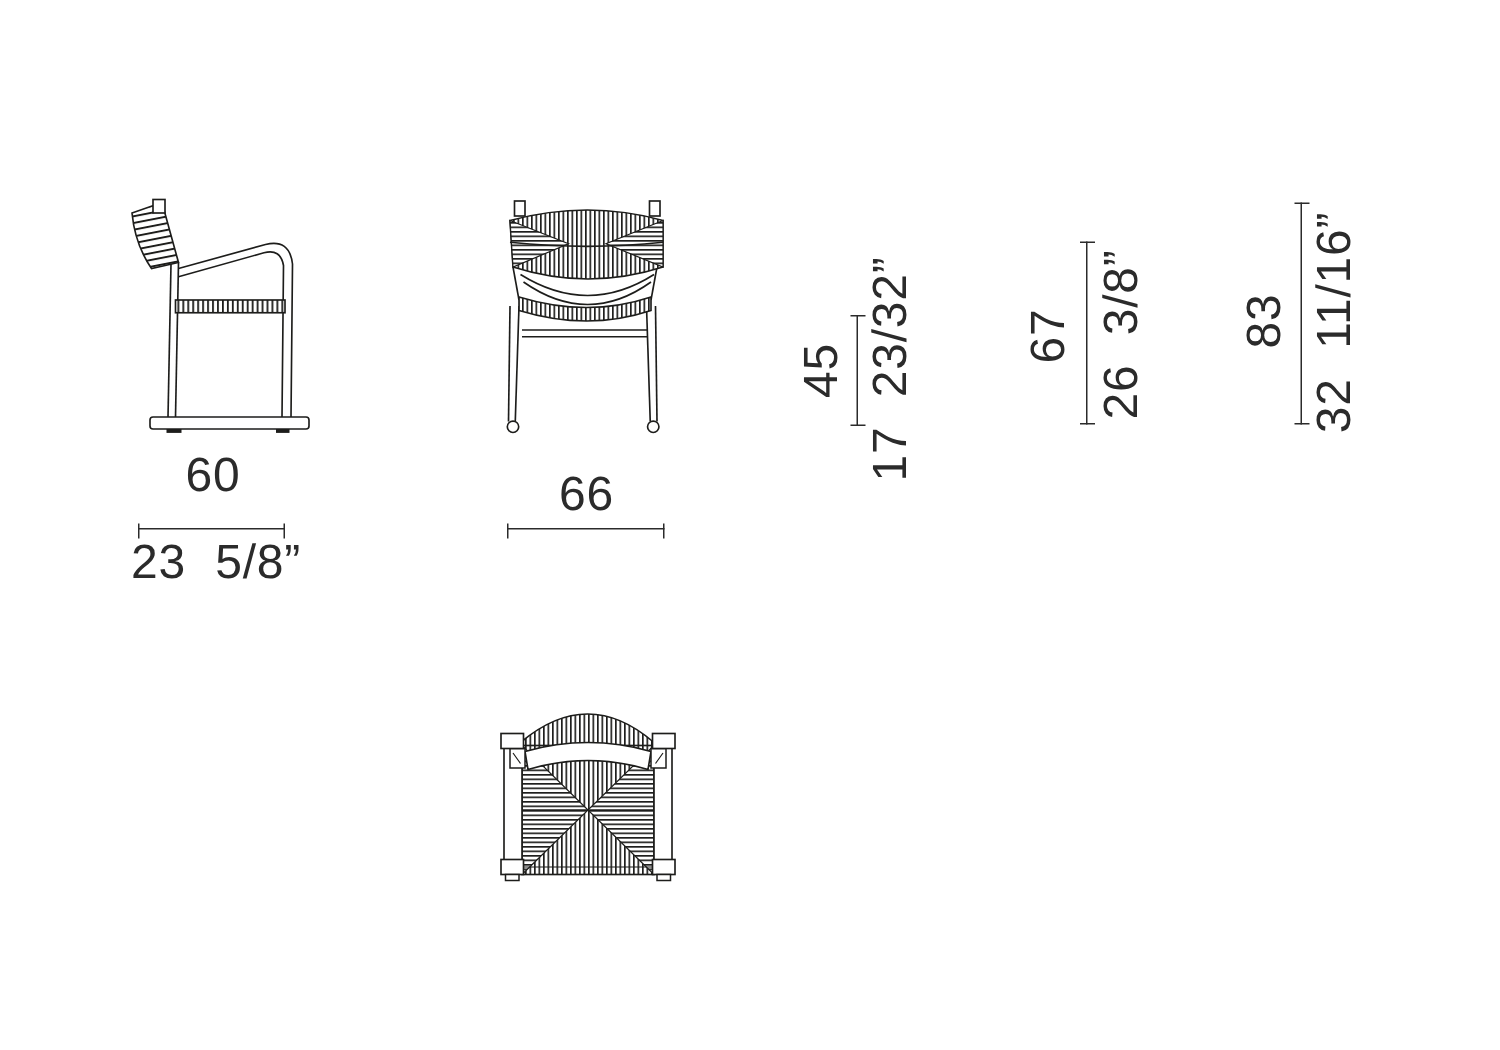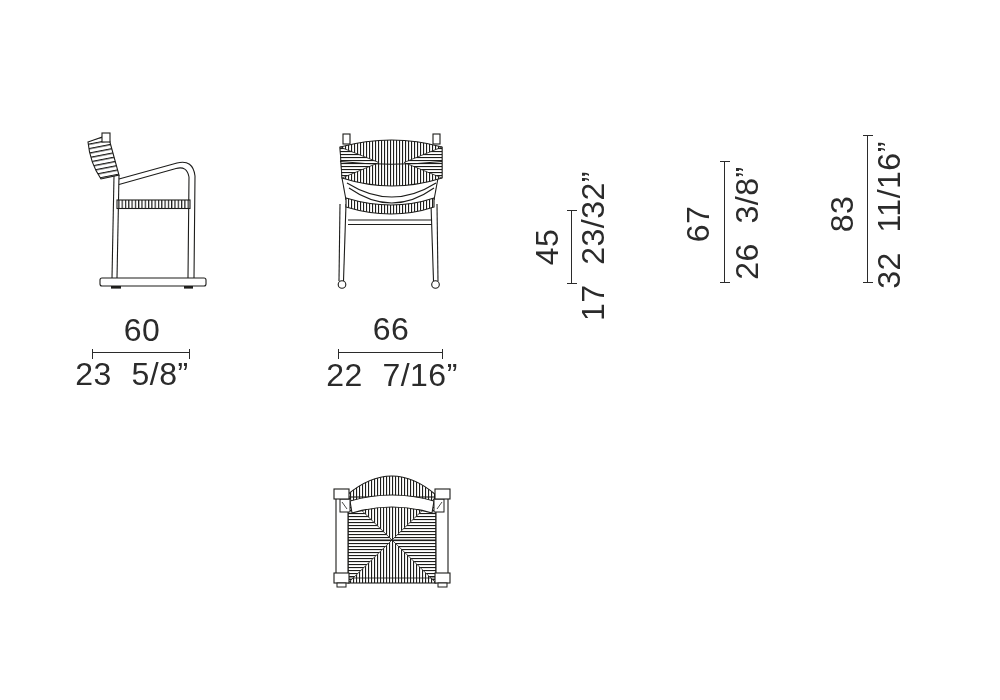--- a/index.html
+++ b/index.html
@@ -148,27 +148,26 @@
     <path d="M10,40 L15,47 M110,40 L105,47" fill="none" stroke="#1d1d1b" stroke-width="0.8"></path>
 
     <rect x="2" y="27" width="15" height="10" fill="#ffffff" stroke="#1d1d1b" stroke-width="1.1"></rect>
     <rect x="103" y="27" width="15" height="10" fill="#ffffff" stroke="#1d1d1b" stroke-width="1.1"></rect>
     <rect x="2" y="111" width="15" height="10" fill="#ffffff" stroke="#1d1d1b" stroke-width="1.1"></rect>
     <rect x="103" y="111" width="15" height="10" fill="#ffffff" stroke="#1d1d1b" stroke-width="1.1"></rect>
     <rect x="5" y="121" width="9" height="4" fill="#ffffff" stroke="#1d1d1b" stroke-width="1"></rect>
     <rect x="106" y="121" width="9" height="4" fill="#ffffff" stroke="#1d1d1b" stroke-width="1"></rect>
   </svg>
 
-  <div class="dim-label cm" style="left:142px;top:330px">60</div>
+  <div class="dim-label cm" style="left:142px;top:316px">60</div>
   <div class="hline" style="left:92px;top:352px;width:98px"></div>
-  <div class="dim-label in" style="left:132px;top:374px">23 5/8”</div>
+  <div class="dim-label in" style="left:144px;top:374px">23 5/8”</div>
 
   <div class="dim-label cm" style="left:391px;top:329px">66</div>
   <div class="hline" style="left:338px;top:352px;width:105px"></div>
-  <div class="dim-label in" style="left:392px;top:375px">22 7/16”</div>
 
   <div class="dim-label cm rot" style="left:547px;top:247px">45</div>
   <div class="vline" style="left:571px;top:210px;height:74px"></div>
   <div class="dim-label in rot" style="left:593px;top:246px">17 23/32”</div>
 
   <div class="dim-label cm rot" style="left:698px;top:224px">67</div>
   <div class="vline" style="left:724px;top:161px;height:122px"></div>
   <div class="dim-label in rot" style="left:747px;top:223px">26 3/8”</div>
 
   <div class="dim-label cm rot" style="left:842px;top:214px">83</div>

